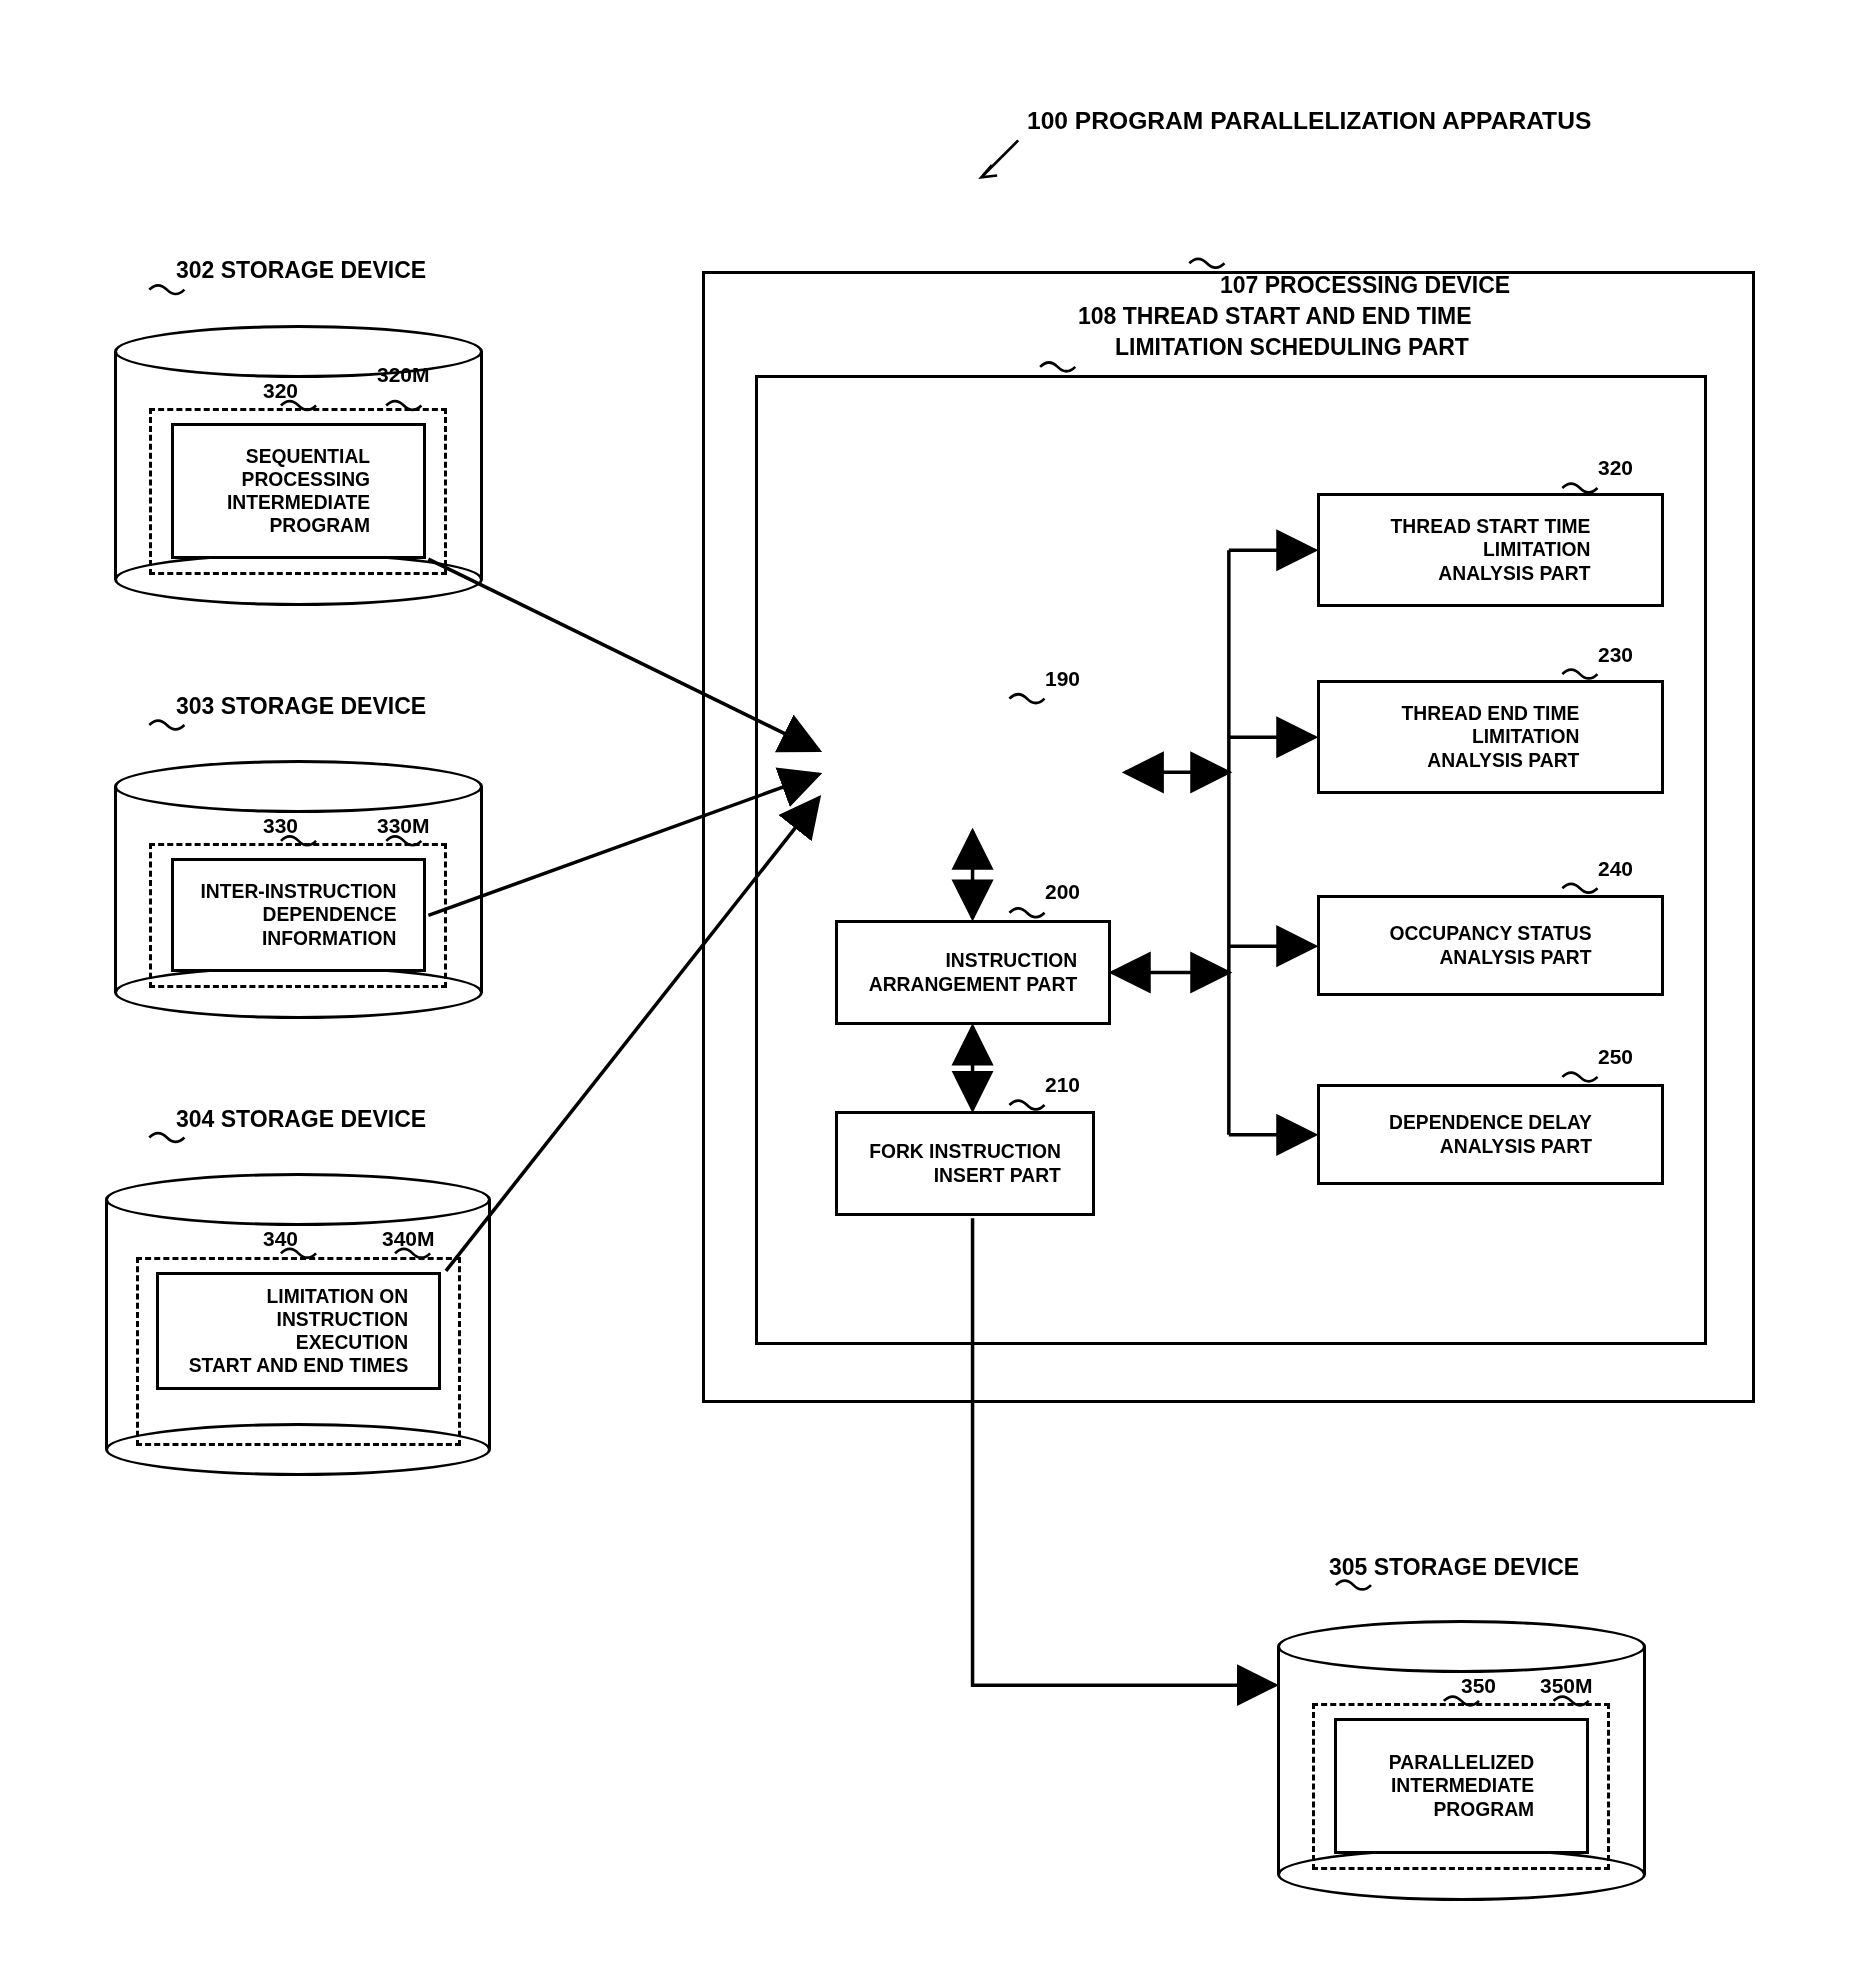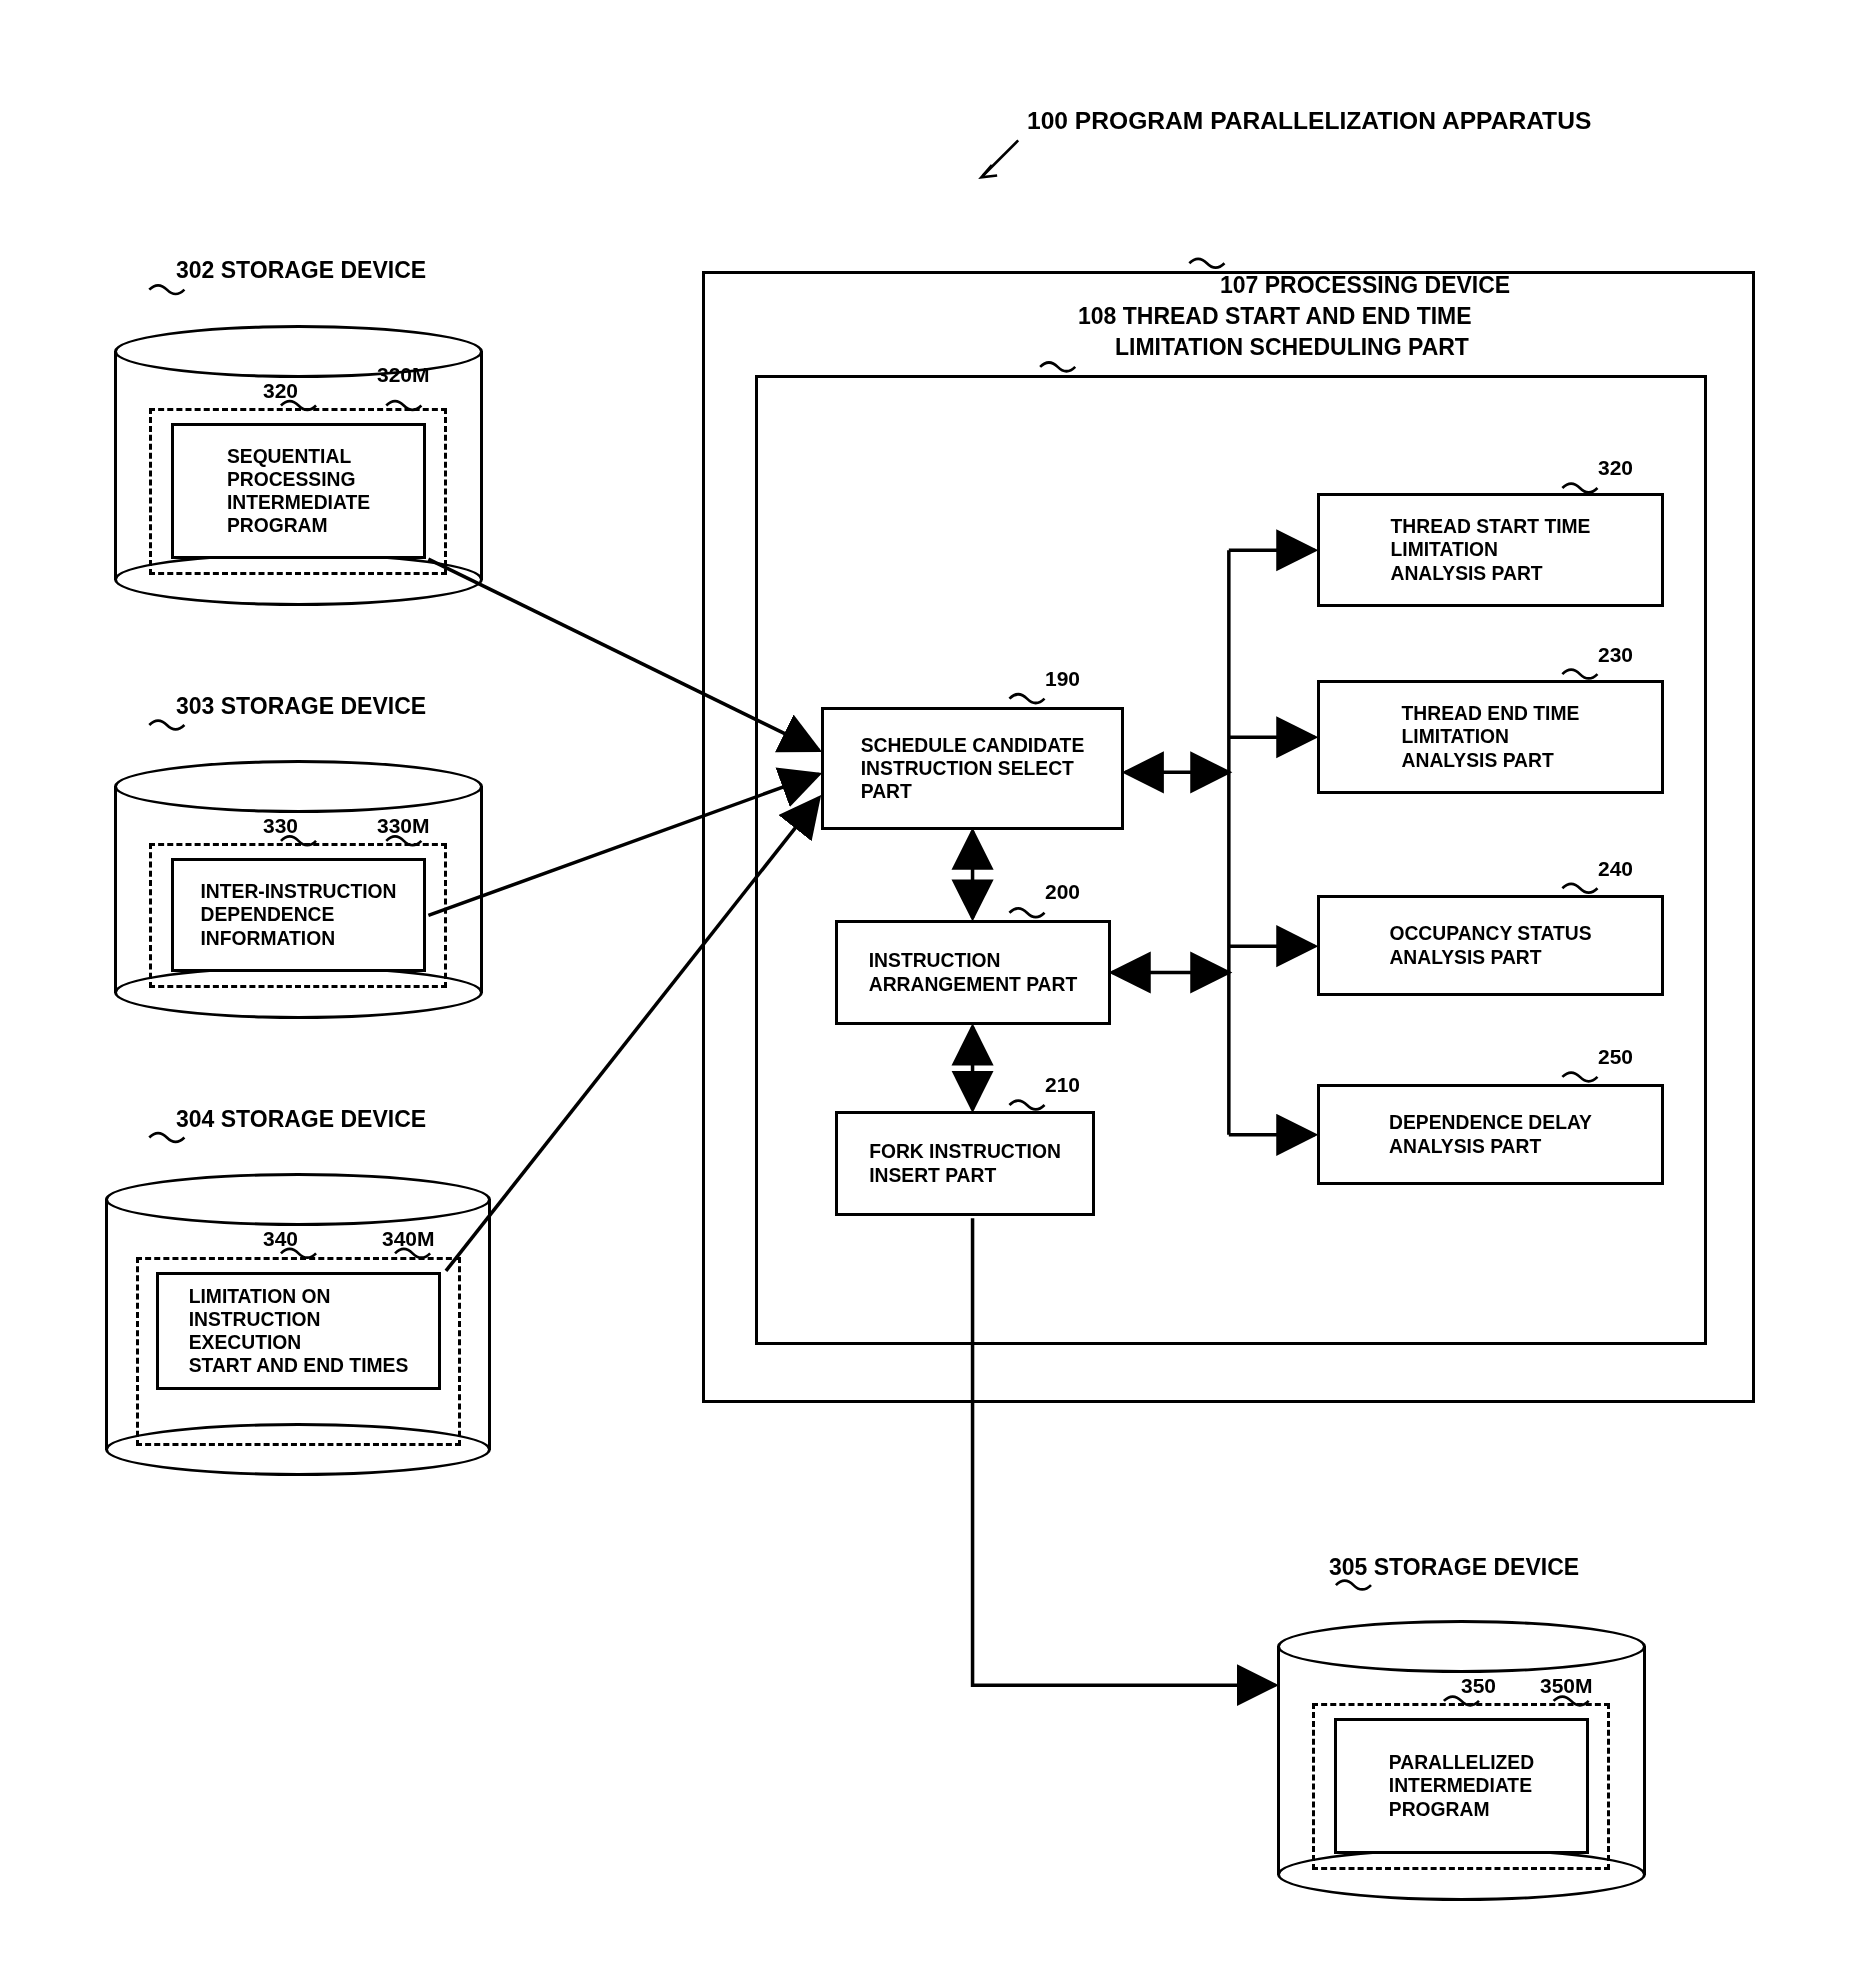--- a/index.html
+++ b/index.html
@@ -46,21 +46,21 @@
     border: 3.5px dashed #000;
   }
   
   .solidbox {
     position: absolute;
     border: 3.5px solid #000;
     background: #fff;
     display: flex;
     align-items: center;
     justify-content: center;
-    text-align: left;
+    text-align: right;
     font-weight: bold;
     color: #000;
     line-height: 1.2;
     padding: 18px;
   }
   
   .rect {
     position: absolute;
     border: 3.5px solid #000;
     background: transparent;
@@ -148,25 +148,20 @@
     <div class="solidbox" style="left:57px; top:98px; width:255px; height:136px; font-size:19.3px;">
         <span style="white-space:pre-line">PARALLELIZED
 INTERMEDIATE
 PROGRAM</span>
       </div>
     <div class="ref" style="left:149px; top:54px;margin-left:35px;">350</div>
     <div class="ref" style="left:263px; top:54px;">350M</div>
   </div>
 
   <div class="ref" style="left:1045px; top:667px;">190</div>
-  <div class="solidbox" style="left:821px; top:707px; width:303px; height:123px; font-size:19.3px;">
-      <span style="white-space:pre-line">SCHEDULE CANDIDATE
-INSTRUCTION SELECT
-PART</span>
-    </div>
 
   <div class="ref" style="left:1045px; top:880px;">200</div>
   <div class="solidbox" style="left:835px; top:920px; width:276px; height:105px; font-size:19.3px;">
       <span style="white-space:pre-line">INSTRUCTION
 ARRANGEMENT PART</span>
     </div>
 
   <div class="ref" style="left:1045px; top:1073px;">210</div>
   <div class="solidbox" style="left:835px; top:1111px; width:260px; height:105px; font-size:19.3px;">
       <span style="white-space:pre-line">FORK INSTRUCTION

